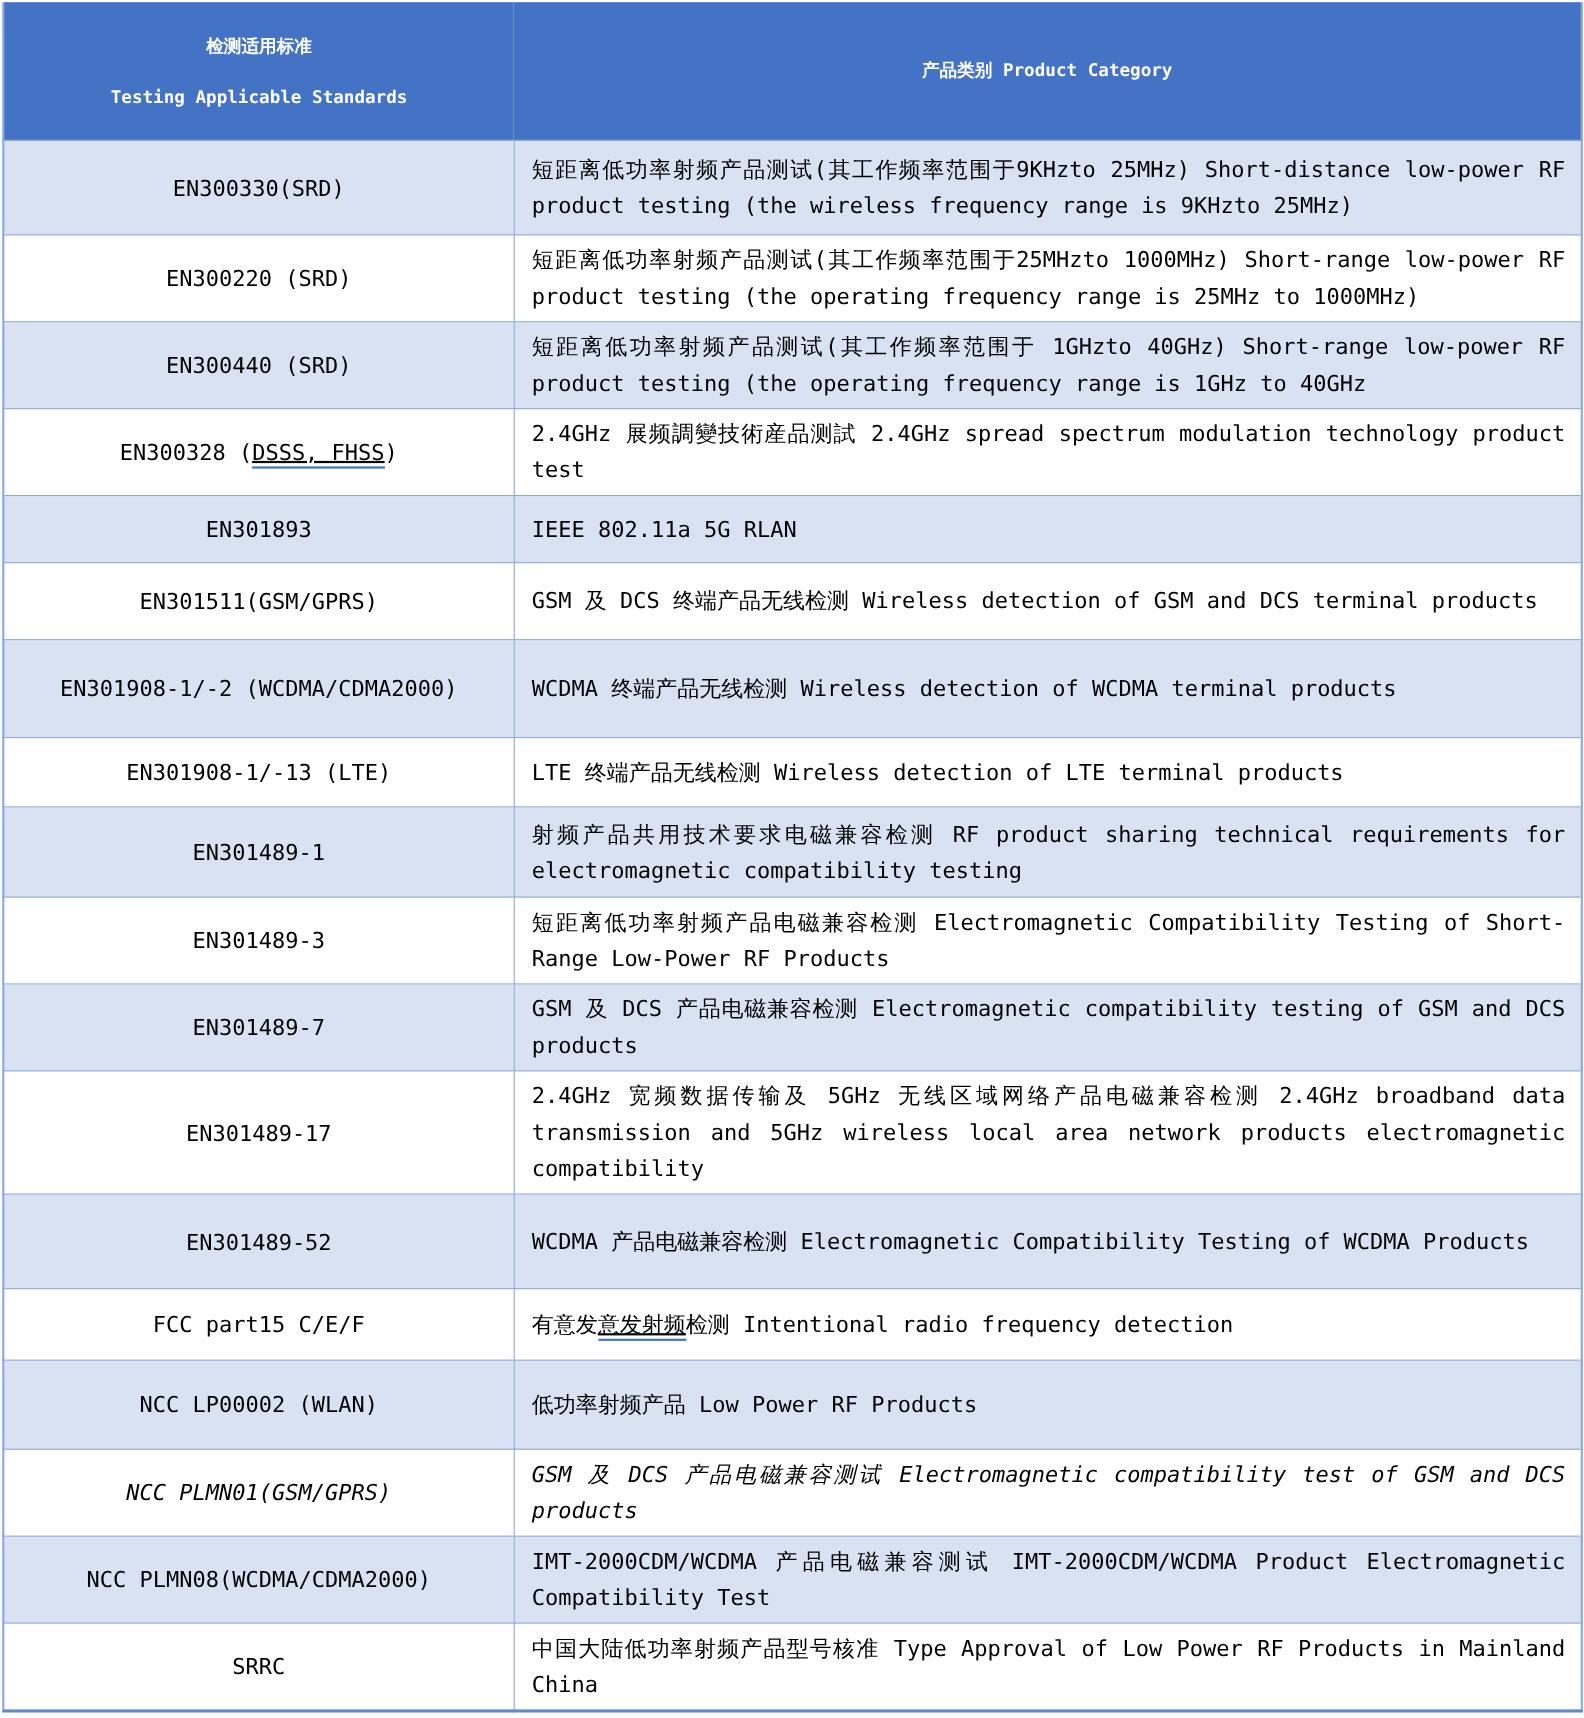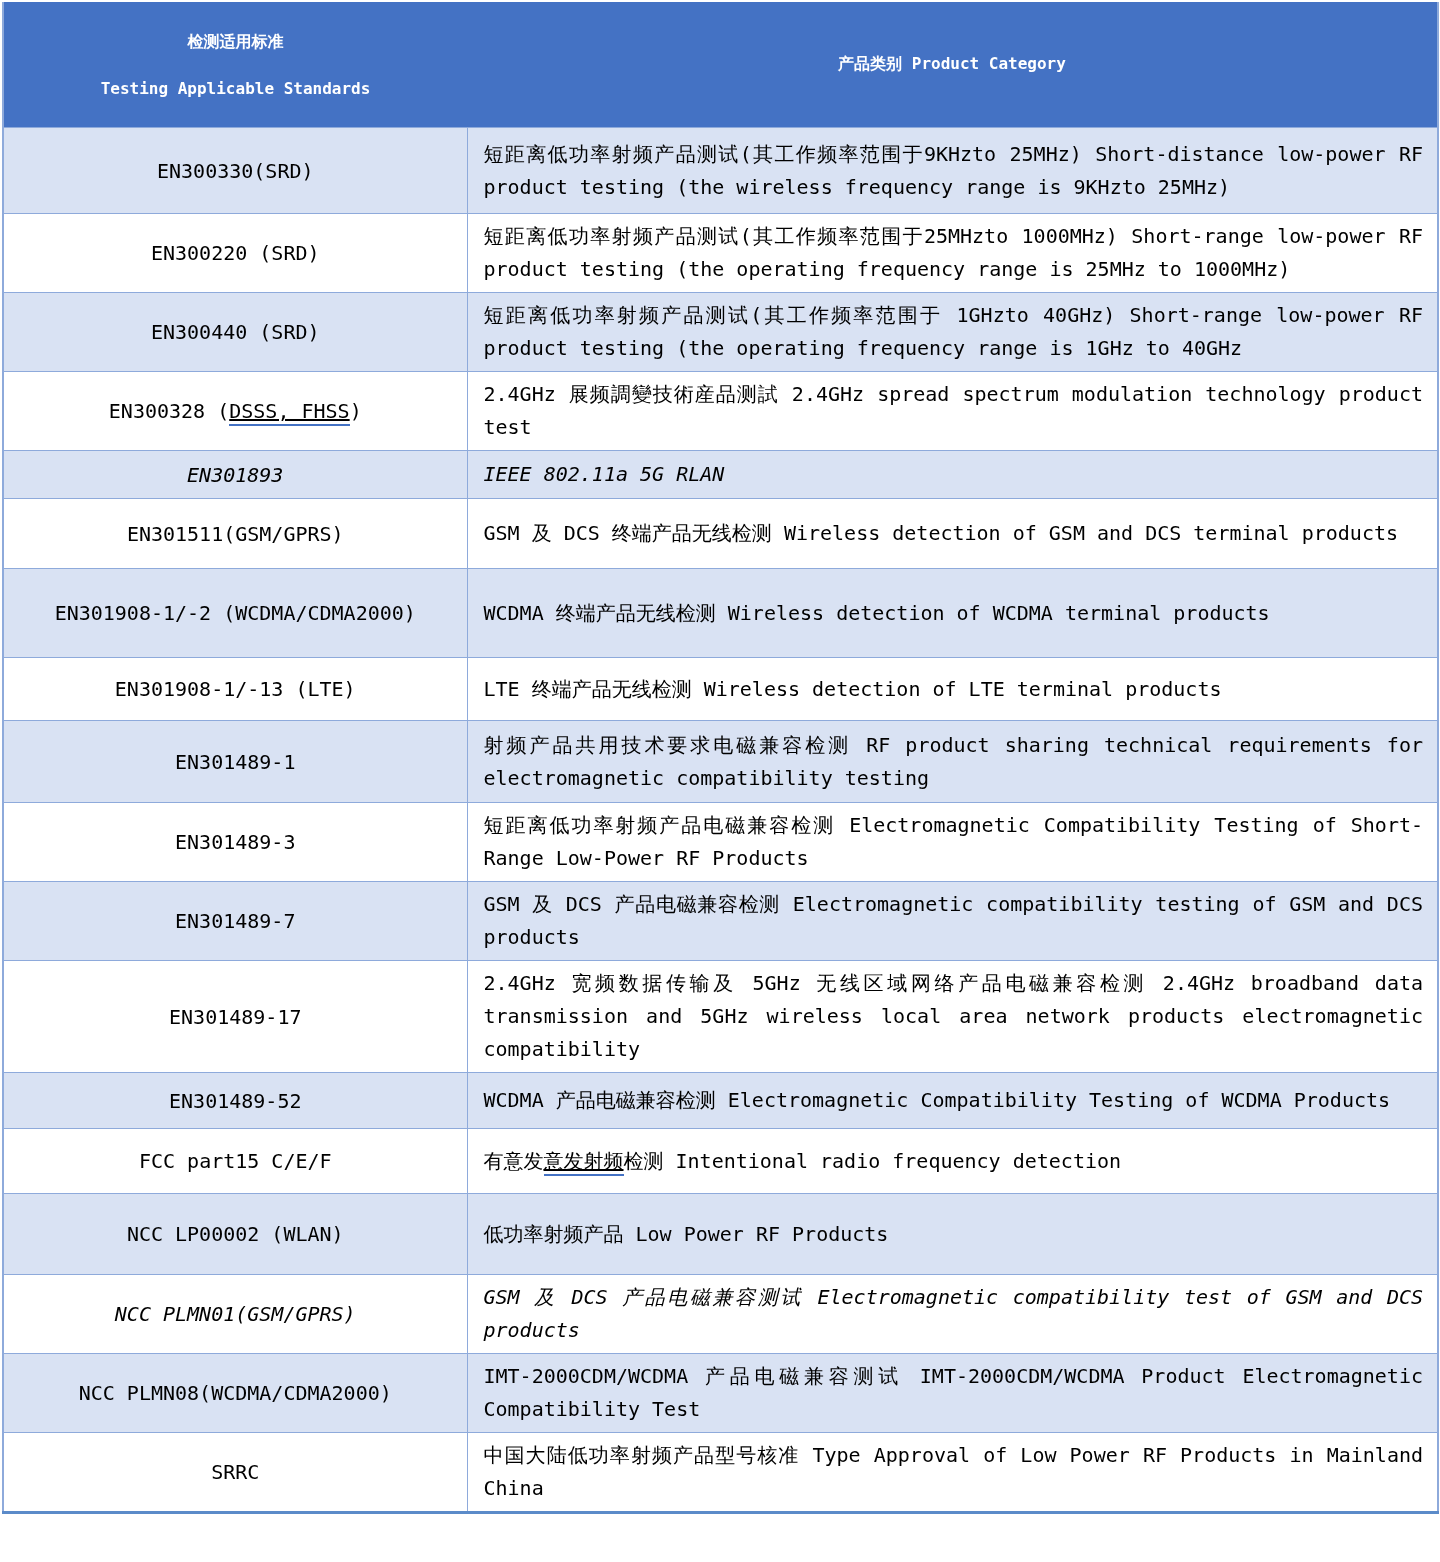--- a/index.html
+++ b/index.html
@@ -64,29 +64,29 @@
     text-decoration: underline;
     border-bottom: 2px solid #4472C4;
     padding-bottom: 1px;
   }
 
   
   tbody tr:nth-child(1)  { height: 86px; }
   tbody tr:nth-child(2)  { height: 78px; }
   tbody tr:nth-child(3)  { height: 75px; }
   tbody tr:nth-child(4)  { height: 70px; }
-  tbody tr:nth-child(5)  { height: 48px; font-style: italic; }
+  tbody tr:nth-child(5)  { height: 61px; }
   tbody tr:nth-child(6)  { height: 70px; }
   tbody tr:nth-child(7)  { height: 89px; }
   tbody tr:nth-child(8)  { height: 63px; }
   tbody tr:nth-child(9)  { height: 82px; }
   tbody tr:nth-child(10) { height: 72px; margin-left: 36px; }
   tbody tr:nth-child(11) { height: 72px; }
   tbody tr:nth-child(12) { height: 100px; }
-  tbody tr:nth-child(13) { height: 56px; }
+  tbody tr:nth-child(13) { height: 86px; }
   tbody tr:nth-child(14) { height: 65px; }
   tbody tr:nth-child(15) { height: 81px; }
   tbody tr:nth-child(16) { height: 76px; font-style: italic; }
   tbody tr:nth-child(17) { height: 60px; }
   tbody tr:nth-child(18) { height: 62px; }
   tbody tr:nth-child(19) { height: 62px; }
 </style>
 </head>
 <body>
 

